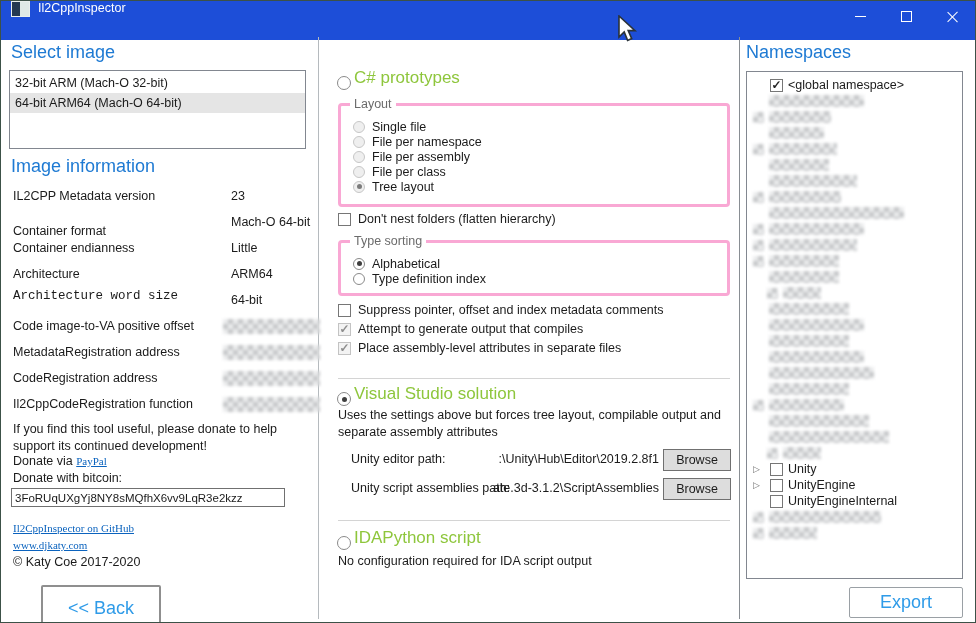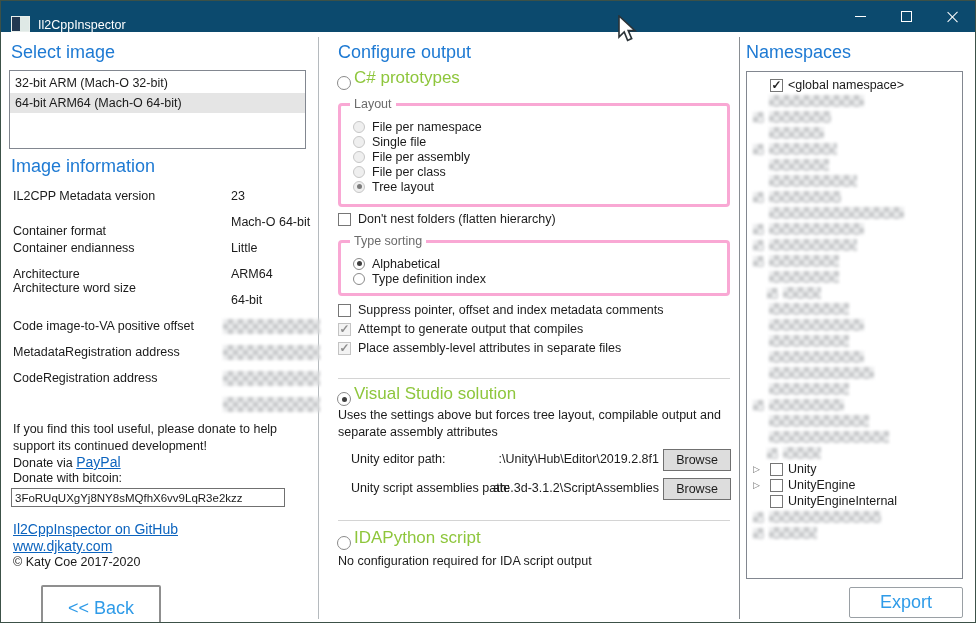--- a/index.html
+++ b/index.html
@@ -2,39 +2,39 @@
 <html><head>
 <meta charset="utf-8">
 <style>
   html,body{margin:0;padding:0;background:#777;}
   #window{
     position:relative;width:976px;height:623px;background:#fff;overflow:hidden;
     font-family:"Liberation Sans", sans-serif;color:#1b1b1b;box-sizing:border-box;
     border:1px solid #3c5147;
   }
   
-  .titlebar{position:absolute;left:0;top:0;width:100%;height:31px;background:#0c4a6e;display:flex;align-items:flex-end;}
+  .titlebar{position:absolute;left:0;top:0;width:100%;height:39px;background:#1d4ed8;display:flex;align-items:flex-start;}
   .appicon{width:17px;height:14px;margin-left:10px;border:1px solid #e9efec;background:linear-gradient(90deg,#233952 0 45%,#dfe9e6 45% 100%);}
   .apptitle{color:#fff;font-size:12.5px;margin-left:8px;}
   .wincontrols{position:absolute;right:0;top:0;height:31px;display:flex;}
   .winbtn{width:46px;height:31px;display:flex;align-items:center;justify-content:center;}
   .glyph-min{width:11px;height:1px;background:#fff;}
   .glyph-max{width:9px;height:9px;border:1px solid #fff;}
   .glyph-close{position:relative;width:11px;height:11px;}
   .glyph-close::before,.glyph-close::after{content:"";position:absolute;left:5px;top:-1px;width:1.4px;height:14px;background:#fff;}
   .glyph-close::before{transform:rotate(45deg);}
   .glyph-close::after{transform:rotate(-45deg);}
   
   .h1{position:absolute;font-size:18px;color:#1e7ad3;white-space:nowrap;}
   .txt{position:absolute;font-size:12.5px;color:#1b1b1b;white-space:nowrap;}
   .wrap{white-space:normal;}
   .green{font-size:17px;color:#8ec63c;}
   .vsep{position:absolute;top:36px;height:582px;width:1px;}
   .hr{position:absolute;height:1px;background:#d4d4d4;}
-  a.link{color:#0b63be;text-decoration:underline;font-size:14px;cursor:pointer;}
+  a.link{color:#0b63be;text-decoration:underline;font-size:11px;cursor:pointer;font-family:Liberation Serif, serif;}
   
   .radio{width:13px;height:13px;border:1px solid #8a8a8a;border-radius:50%;background:#fff;display:inline-flex;align-items:center;justify-content:center;flex:0 0 auto;box-sizing:border-box;}
   .radio.sel::after{content:"";width:5px;height:5px;border-radius:50%;background:#3f3f3f;}
   .radio.dis{border-color:#c7c7c7;background:#efefef;}
   .radio.dis.sel::after{background:#7c7c7c;}
   .radio.big{width:14px;height:14px;}
   .cb{width:13px;height:13px;border:1px solid #767676;background:#fff;display:inline-flex;align-items:center;justify-content:center;flex:0 0 auto;box-sizing:border-box;font-size:12px;font-weight:bold;line-height:1;color:#222;}
   .cb.dis{border-color:#c3c3c3;background:#f3f3f3;color:#8d8d8d;}
   .rowflex{position:absolute;display:flex;align-items:center;gap:7px;font-size:12.5px;white-space:nowrap;}
   
@@ -101,58 +101,58 @@
   <div class="h1" style="left:10px;top:155px;">Image information</div>
 
   <div class="txt info-label" style="top:188px;">IL2CPP Metadata version</div>
   <div class="txt info-value" style="top:188px;">23</div>
   <div class="txt info-label" style="top:216px;margin-top:7px;">Container format</div>
   <div class="txt info-value" style="top:214px;">Mach-O 64-bit</div>
   <div class="txt info-label" style="top:240px;">Container endianness</div>
   <div class="txt info-value" style="top:240px;">Little</div>
   <div class="txt info-label" style="top:266px;">Architecture</div>
   <div class="txt info-value" style="top:266px;">ARM64</div>
-  <div class="txt info-label" style="top:280px;">Architecture word size</div>
+  <div class="txt info-label" style="top:288px;font-family:Liberation Mono, monospace;">Architecture word size</div>
   <div class="txt info-value" style="top:292px;">64-bit</div>
   <div class="txt info-label" style="top:318px;">Code image-to-VA positive offset</div>
   <div class="mosaic val-redacted" style="left:222px;top:318px;"></div>
   <div class="txt info-label" style="top:344px;">MetadataRegistration address</div>
   <div class="mosaic val-redacted" style="left:222px;top:344px;"></div>
   <div class="txt info-label" style="top:370px;">CodeRegistration address</div>
   <div class="mosaic val-redacted" style="left:222px;top:370px;"></div>
+  <div class="txt info-label" style="top:396px;">Il2CppCodeRegistration function</div>
   <div class="mosaic val-redacted" style="left:222px;top:396px;"></div>
 
   <div class="txt wrap" style="left:12px;top:420px;width:308px;line-height:16.5px;">If you find this tool useful, please donate to help support its continued development!</div>
   <div class="txt" style="left:12px;top:453px;">
     <span>Donate via </span><a class="link">PayPal</a>
   </div>
   <div class="txt" style="left:12px;top:470px;">Donate with bitcoin:</div>
   <input class="textbox" style="left: 10px; top: 487px; width: 274px; height: 19px;" value="3FoRUqUXgYj8NY8sMQfhX6vv9LqR3e2kzz">
 
   <div class="txt" style="left:12px;top:520px;"><a class="link">Il2CppInspector on GitHub</a></div>
   <div class="txt" style="left:12px;top:537px;"><a class="link">www.djkaty.com</a></div>
   <div class="txt" style="left:12px;top:554px;">© Katy Coe 2017-2020</div>
 
   <div id="back-btn" class="bigbtn" style="left:8px;top:584px;width:120px;height:46px;margin-left:32px;">&lt;&lt; Back</div>
 
-  <div class="h1" style="left:337px;top:41px;">Configure output</div>
 
   <span class="radio big" style="position:absolute;left:336px;top:75px;"></span>
   <div class="txt green" style="left:353px;top:67px;">C# prototypes</div>
 
   <div class="groupbox" style="left:337px;top:102px;width:392px;height:104px;">
     <span class="legend">Layout</span>
     <div class="gb-rows">
       <div class="gb-row">
           <span class="radio dis"></span>
+          <span>Single file</span>
+        </div>
+      <div class="gb-row">
+          <span class="radio dis"></span>
           <span>File per namespace</span>
-        </div>
-      <div class="gb-row">
-          <span class="radio dis"></span>
-          <span>Single file</span>
         </div>
       <div class="gb-row">
           <span class="radio dis"></span>
           <span>File per assembly</span>
         </div>
       <div class="gb-row">
           <span class="radio dis"></span>
           <span>File per class</span>
         </div>
       <div class="gb-row">

